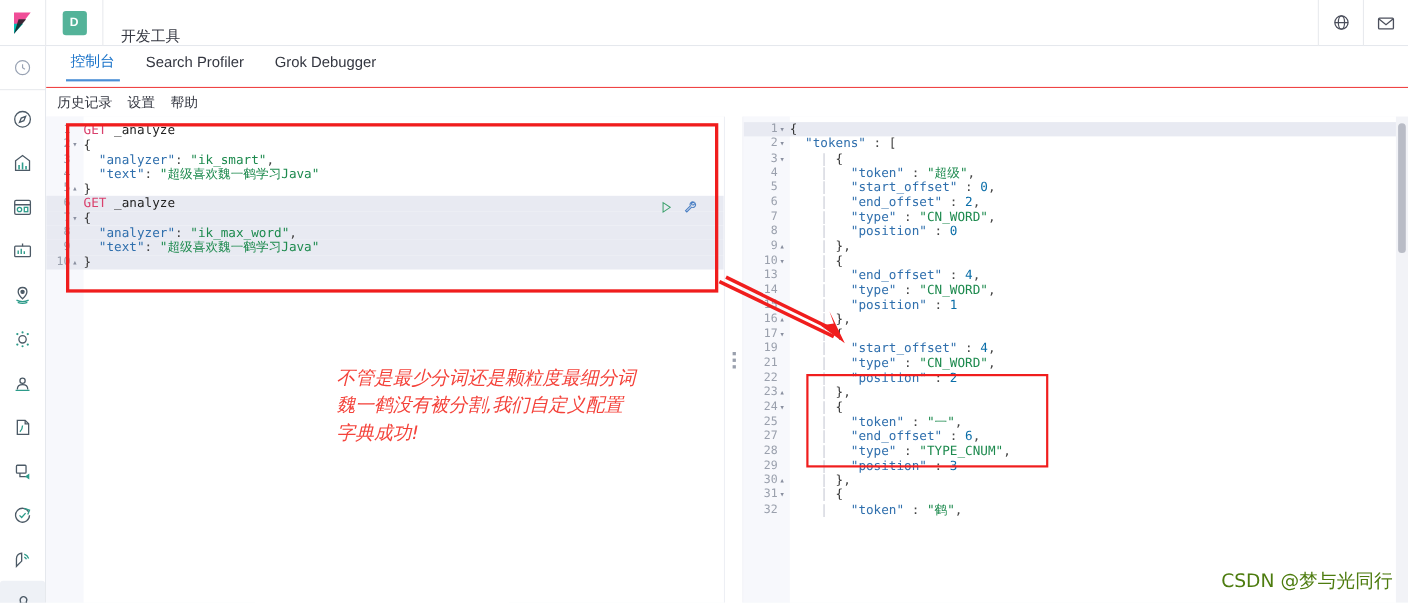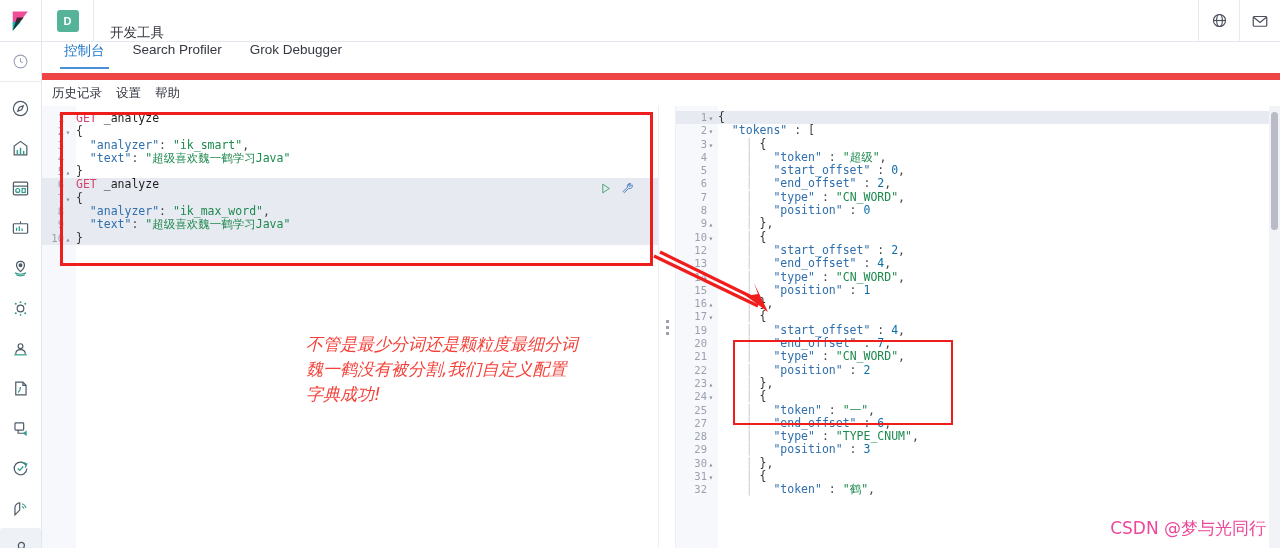--- a/index.html
+++ b/index.html
@@ -50,22 +50,22 @@
   }
   .side-item.first { border-bottom: 1px solid #e8eaee; }
   .side-item.active { background: #eef1f6; border-radius: 3px; }
 
   
   .content {
     position: absolute; top: 42px; left: 42px; width: 1238px; height: 506px;
     background: #fff;
   }
   .tabbar {
-    height: 38px; border-bottom: 7px solid #ef4444;
-    display: flex; align-items: flex-start; padding-left: 8px;
+    height: 38px; border-bottom: 1px solid #ef4444;
+    display: flex; align-items: center; padding-left: 8px;
   }
   .tab {
     padding: 0 14px 9px 14px; font-size: 13.5px; color: #343741;
     position: relative; cursor: pointer;
   }
   .tab.active { color: #1a73c9; font-weight: normal; }
   .tab.active::after {
     content: ""; position: absolute; left: 10px; right: 10px; bottom: 0;
     height: 2px; background: #4b8fd6;
   }
@@ -134,21 +134,21 @@
   }
   .redbox-thin { position: absolute; border: 2px solid #f01d1d; pointer-events: none; }
   .annot-text {
     position: absolute; color: #f4423a; font-size: 17px; line-height: 25px;
     font-family: "DejaVu Sans", sans-serif; white-space: pre-line;
   }
   .arrow-svg { position: absolute; pointer-events: none; }
 
   .watermark {
     position: absolute; right: 14px; bottom: 8px;
-    color: #ec4899; font-size: 17px;
+    color: #4d7c0f; font-size: 17px;
     font-family: "DejaVu Sans", sans-serif;
   }
 
   .vscroll {
     position: absolute; right: 2px; top: 6px; width: 7px; height: 118px;
     background: #b9bcc6; border-radius: 4px;
   }
   .vscroll-track {
     position: absolute; right: 0px; top: 0px; width: 11px; bottom: 0;
     background: #f2f3f7;
@@ -406,24 +406,20 @@
             </div>
             <div class="code-row">
               <div class="gutter-out">9<span class="fold">▴</span></div>
               <div class="code-txt">    <span class="indent-guide">|</span> <span class="k-brace">}</span><span class="k-punc">,</span></div>
             </div>
             <div class="code-row">
               <div class="gutter-out">10<span class="fold">▾</span></div>
               <div class="code-txt">    <span class="indent-guide">|</span> <span class="k-brace">{</span></div>
             </div>
             <div class="code-row">
-              <div class="gutter-out">12<span class="fold"></span></div>
-              <div class="code-txt">    <span class="indent-guide">|</span>   <span class="k-key">"start_offset"</span> <span class="k-punc">:</span> <span class="k-num">2</span><span class="k-punc">,</span></div>
-            </div>
-            <div class="code-row">
               <div class="gutter-out">13<span class="fold"></span></div>
               <div class="code-txt">    <span class="indent-guide">|</span>   <span class="k-key">"end_offset"</span> <span class="k-punc">:</span> <span class="k-num">4</span><span class="k-punc">,</span></div>
             </div>
             <div class="code-row">
               <div class="gutter-out">14<span class="fold"></span></div>
               <div class="code-txt">    <span class="indent-guide">|</span>   <span class="k-key">"type"</span> <span class="k-punc">:</span> <span class="k-str">"CN_WORD"</span><span class="k-punc">,</span></div>
             </div>
             <div class="code-row">
               <div class="gutter-out">15<span class="fold"></span></div>
               <div class="code-txt">    <span class="indent-guide">|</span>   <span class="k-key">"position"</span> <span class="k-punc">:</span> <span class="k-num">1</span></div>
@@ -432,24 +428,20 @@
               <div class="gutter-out">16<span class="fold">▴</span></div>
               <div class="code-txt">    <span class="indent-guide">|</span> <span class="k-brace">}</span><span class="k-punc">,</span></div>
             </div>
             <div class="code-row">
               <div class="gutter-out">17<span class="fold">▾</span></div>
               <div class="code-txt">    <span class="indent-guide">|</span> <span class="k-brace">{</span></div>
             </div>
             <div class="code-row">
               <div class="gutter-out">19<span class="fold"></span></div>
               <div class="code-txt">    <span class="indent-guide">|</span>   <span class="k-key">"start_offset"</span> <span class="k-punc">:</span> <span class="k-num">4</span><span class="k-punc">,</span></div>
-            </div>
-            <div class="code-row">
-              <div class="gutter-out">20<span class="fold"></span></div>
-              <div class="code-txt">    <span class="indent-guide">|</span>   <span class="k-key">"end_offset"</span> <span class="k-punc">:</span> <span class="k-num">7</span><span class="k-punc">,</span></div>
             </div>
             <div class="code-row">
               <div class="gutter-out">21<span class="fold"></span></div>
               <div class="code-txt">    <span class="indent-guide">|</span>   <span class="k-key">"type"</span> <span class="k-punc">:</span> <span class="k-str">"CN_WORD"</span><span class="k-punc">,</span></div>
             </div>
             <div class="code-row">
               <div class="gutter-out">22<span class="fold"></span></div>
               <div class="code-txt">    <span class="indent-guide">|</span>   <span class="k-key">"position"</span> <span class="k-punc">:</span> <span class="k-num">2</span></div>
             </div>
             <div class="code-row">

